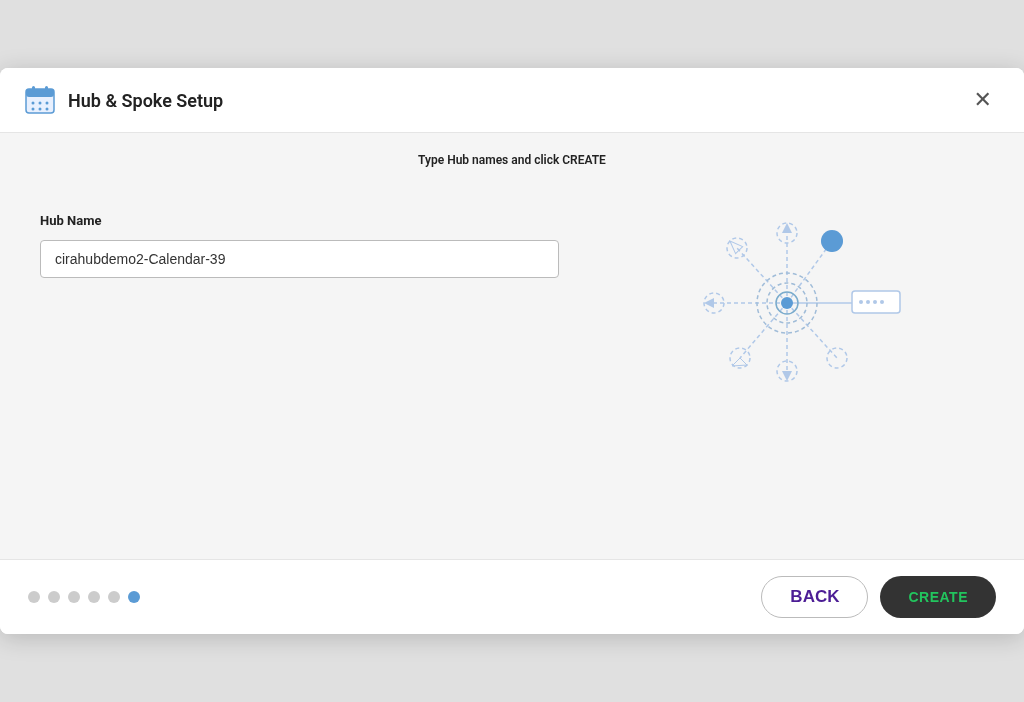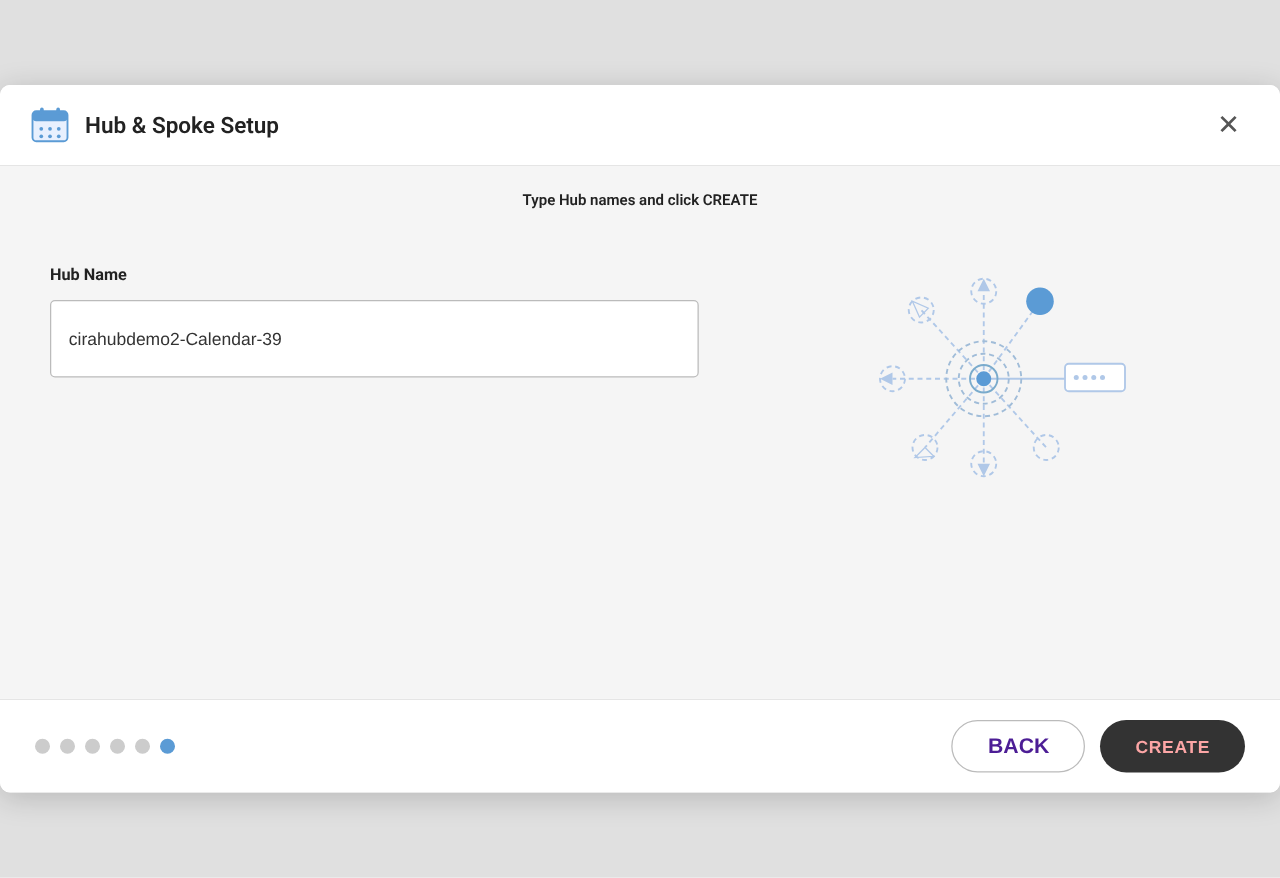--- a/index.html
+++ b/index.html
@@ -86,21 +86,21 @@
     .hub-name-label {
       font-size: 13px;
       font-weight: 700;
       color: #222;
       margin-bottom: 4px;
       margin-top: 20px;
     }
     .hub-name-input {
       width: 100%;
       max-width: 560px;
-      padding: 22px 14px;
+      padding: 10px 14px;
       border: 1.5px solid #bbb;
       border-radius: 4px;
       font-size: 14px;
       color: #333;
       background: #fff;
       outline: none;
     }
     .right-panel {
       flex: 0 0 45%;
       display: flex;
@@ -142,21 +142,21 @@
       color: #4c1d95;
       font-size: 17px;
       font-weight: 600;
       cursor: pointer;
     }
     .btn-create {
       padding: 10px 28px;
       border: none;
       border-radius: 24px;
       background: #333;
-      color: #fca5a5;
+      color: #22c55e;
       font-size: 14px;
       font-weight: 700;
       cursor: pointer;
       letter-spacing: 0.5px;
     }
   </style>
 </head>
 <body>
 
 <div class="dialog">

